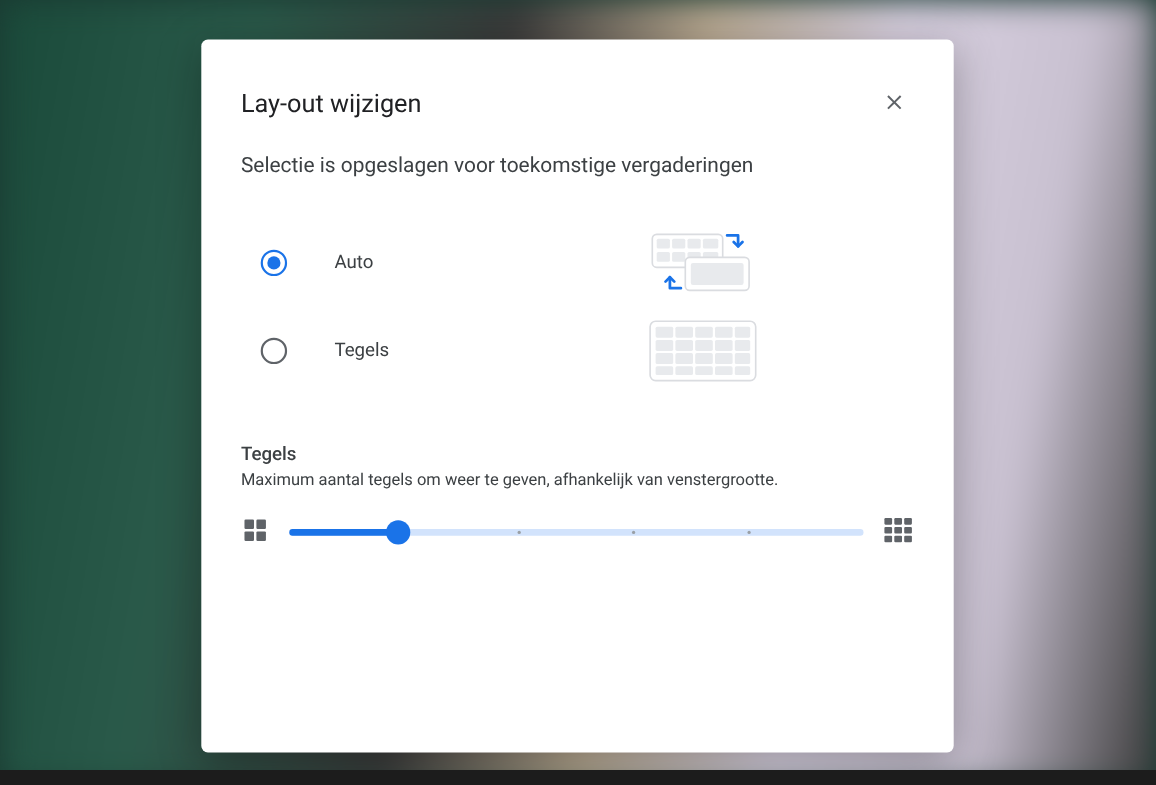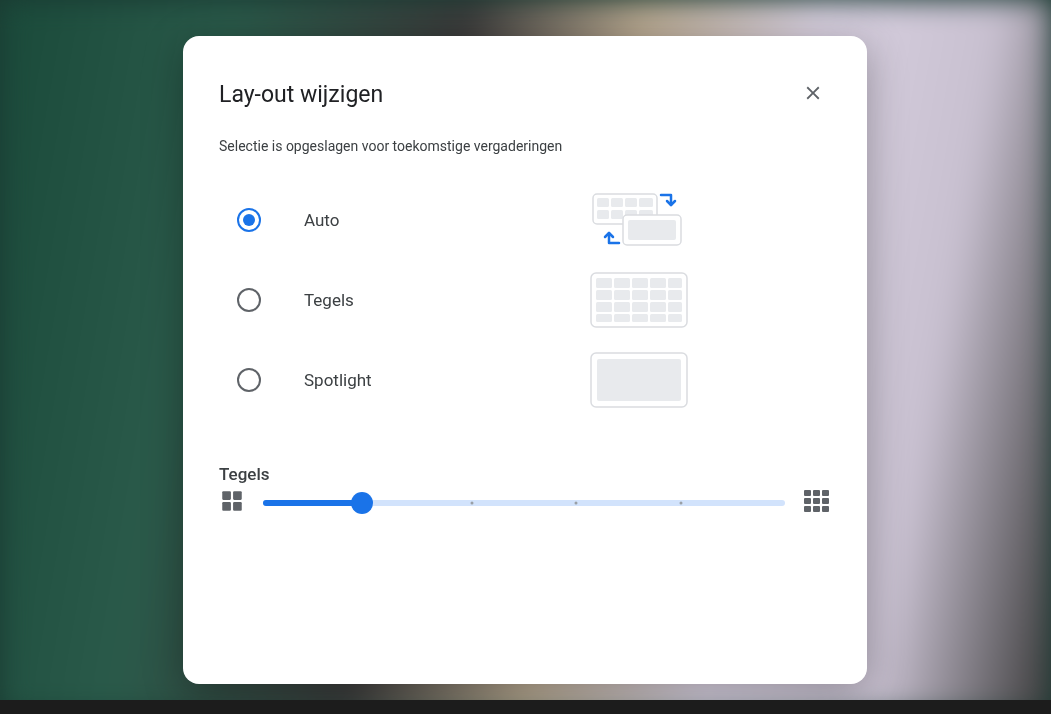--- a/index.html
+++ b/index.html
@@ -17,21 +17,21 @@
     background: linear-gradient(100deg, #1a4a3a 0%, #2a5a4a 20%, #3a3a3a 40%, #b8a890 55%, #d8d0e0 70%, #c8c0d0 85%, #3a3a3a 100%);
     filter: blur(14px);
   }
   .dialog {
     position: absolute;
     left: 183px;
     top: 36px;
     width: 684px;
     height: 648px;
     background: #fff;
-    border-radius: 16px;
+    border-radius: 6px;
     padding: 40px 36px 36px 36px;
     box-shadow: 0 8px 40px rgba(0,0,0,0.3);
     color: #3c4043;
   }
   .dialog-header {
     display: flex;
     justify-content: space-between;
     align-items: center;
     margin-bottom: 26px;
   }
@@ -47,23 +47,23 @@
     border: none;
     background: transparent;
     cursor: pointer;
     display: flex;
     align-items: center;
     justify-content: center;
     color: #5f6368;
   }
   .close-btn svg { width: 22px; height: 22px; }
   .subtitle {
-    font-size: 14px;
-    color: #3c4043;
-    margin-bottom: 26px;
+    font-size: 19px;
+    color: #3c4043;
+    margin-bottom: 38px;
   }
   .options {
     padding-left: 18px;
     margin-bottom: 44px;
   }
   .option {
     display: flex;
     align-items: center;
     justify-content: space-between;
     height: 80px;
@@ -251,38 +251,27 @@
             <rect x="7" y="43" width="16" height="8" rx="1.5"></rect>
               <rect x="25" y="43" width="16" height="8" rx="1.5"></rect>
               <rect x="43" y="43" width="16" height="8" rx="1.5"></rect>
               <rect x="61" y="43" width="16" height="8" rx="1.5"></rect>
               <rect x="79" y="43" width="14" height="8" rx="1.5"></rect>
           </g>
         </svg>
       </div>
     </div>
 
-    <div class="option">
-      <div class="option-left">
-        <span class="radio"></span>
-        <span class="option-label">Spotlight</span>
-      </div>
-      <div class="option-icon">
-        <svg width="100" height="58" viewBox="0 0 100 58">
-          <rect x="2" y="2" width="96" height="54" rx="5" fill="#fff" stroke="#dadce0" stroke-width="1.5"></rect>
-          <rect x="8" y="8" width="84" height="42" rx="2" fill="#e8eaed"></rect>
-        </svg>
-      </div>
-    </div>
 
 
   </div>
 
   <div class="tiles-section">
     <div class="tiles-title">Tegels</div>
+    <div class="tiles-sub">Maximum aantal tegels om weer te geven, afhankelijk van venstergrootte.</div>
 
     <div class="slider-row">
       <span class="slider-icon">
         <svg width="26" height="26" viewBox="0 0 24 24">
             <g fill="#5f6368">
               <rect x="3" y="3" width="8" height="8" rx="1"></rect>
               <rect x="13" y="3" width="8" height="8" rx="1"></rect>
               <rect x="3" y="13" width="8" height="8" rx="1"></rect>
               <rect x="13" y="13" width="8" height="8" rx="1"></rect>
             </g>

